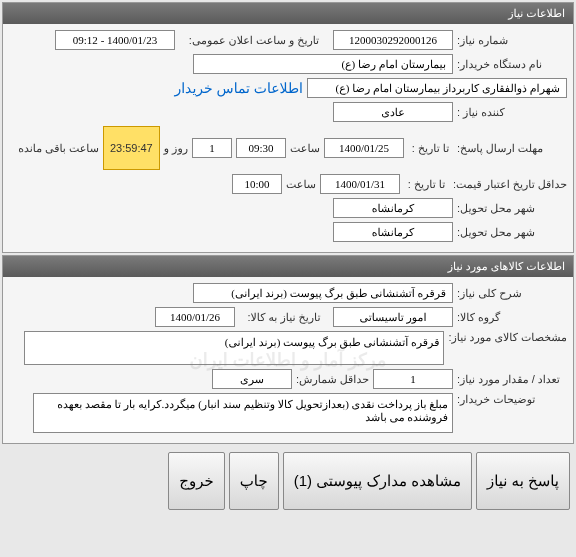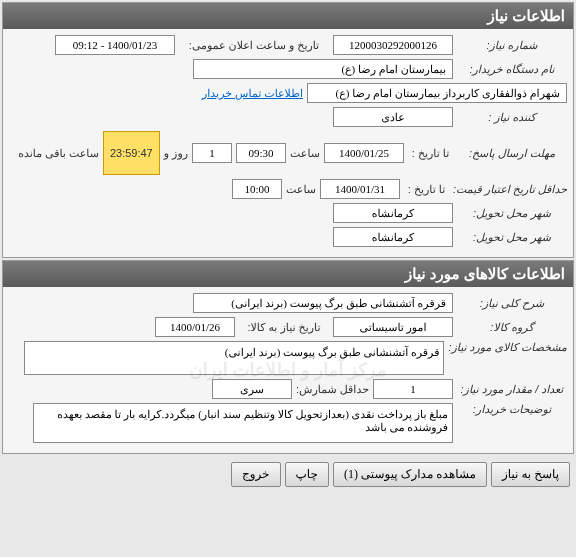--- a/index.html
+++ b/index.html
@@ -13,37 +13,36 @@
 }
 .panel {
   border: 1px solid #999;
   background: #f5f5f5;
   margin: 2px;
 }
 .panel-header {
   background: linear-gradient(#7a7a7a, #5a5a5a);
   color: #fff;
   padding: 4px 8px;
-  font-size: 15px;
-  font-weight: bold;
+  font-size: 11px;
+  font-weight: normal;
 }
 .panel-body {
   padding: 6px;
 }
 .row {
   display: flex;
   align-items: center;
   margin-bottom: 4px;
   gap: 4px;
 }
 .label {
   min-width: 110px;
-  text-align: center;
+  text-align: left;
   color: #333;
-  font-style: italic;
 }
 .label-narrow {
   min-width: 70px;
   text-align: center;
 }
 .field {
   background: #fff;
   border: 1px solid #888;
   padding: 2px 4px;
   height: 20px;
@@ -61,41 +60,40 @@
   padding: 4px;
   width: 420px;
   height: 40px;
   font-family: Tahoma;
   font-size: 11px;
   text-align: right;
   resize: none;
 }
 .link {
   color: #0066cc;
-  text-decoration: underline;
   cursor: pointer;
-  font-size: 11px;
+  font-size: 14px;
 }
 .highlight {
   background: #ffe066;
   padding: 15px 6px;
   border: 1px solid #cc9900;
 }
 .button-bar {
   display: flex;
   gap: 4px;
   padding: 6px;
   justify-content: flex-start;
 }
 .btn {
   background: linear-gradient(#f8f8f8, #d8d8d8);
   border: 1px solid #888;
-  padding: 4px 10px;
-  font-family: Liberation Serif, serif;
-  font-size: 12px;
+  padding: 19px 10px;
+  font-family: Liberation Sans, sans-serif;
+  font-size: 15px;
   cursor: pointer;
   border-radius: 2px;
 }
 .watermark {
   position: relative;
 }
 .watermark::after {
   content: attr(data-wm);
   position: absolute;
   top: 50%; left: 50%;

